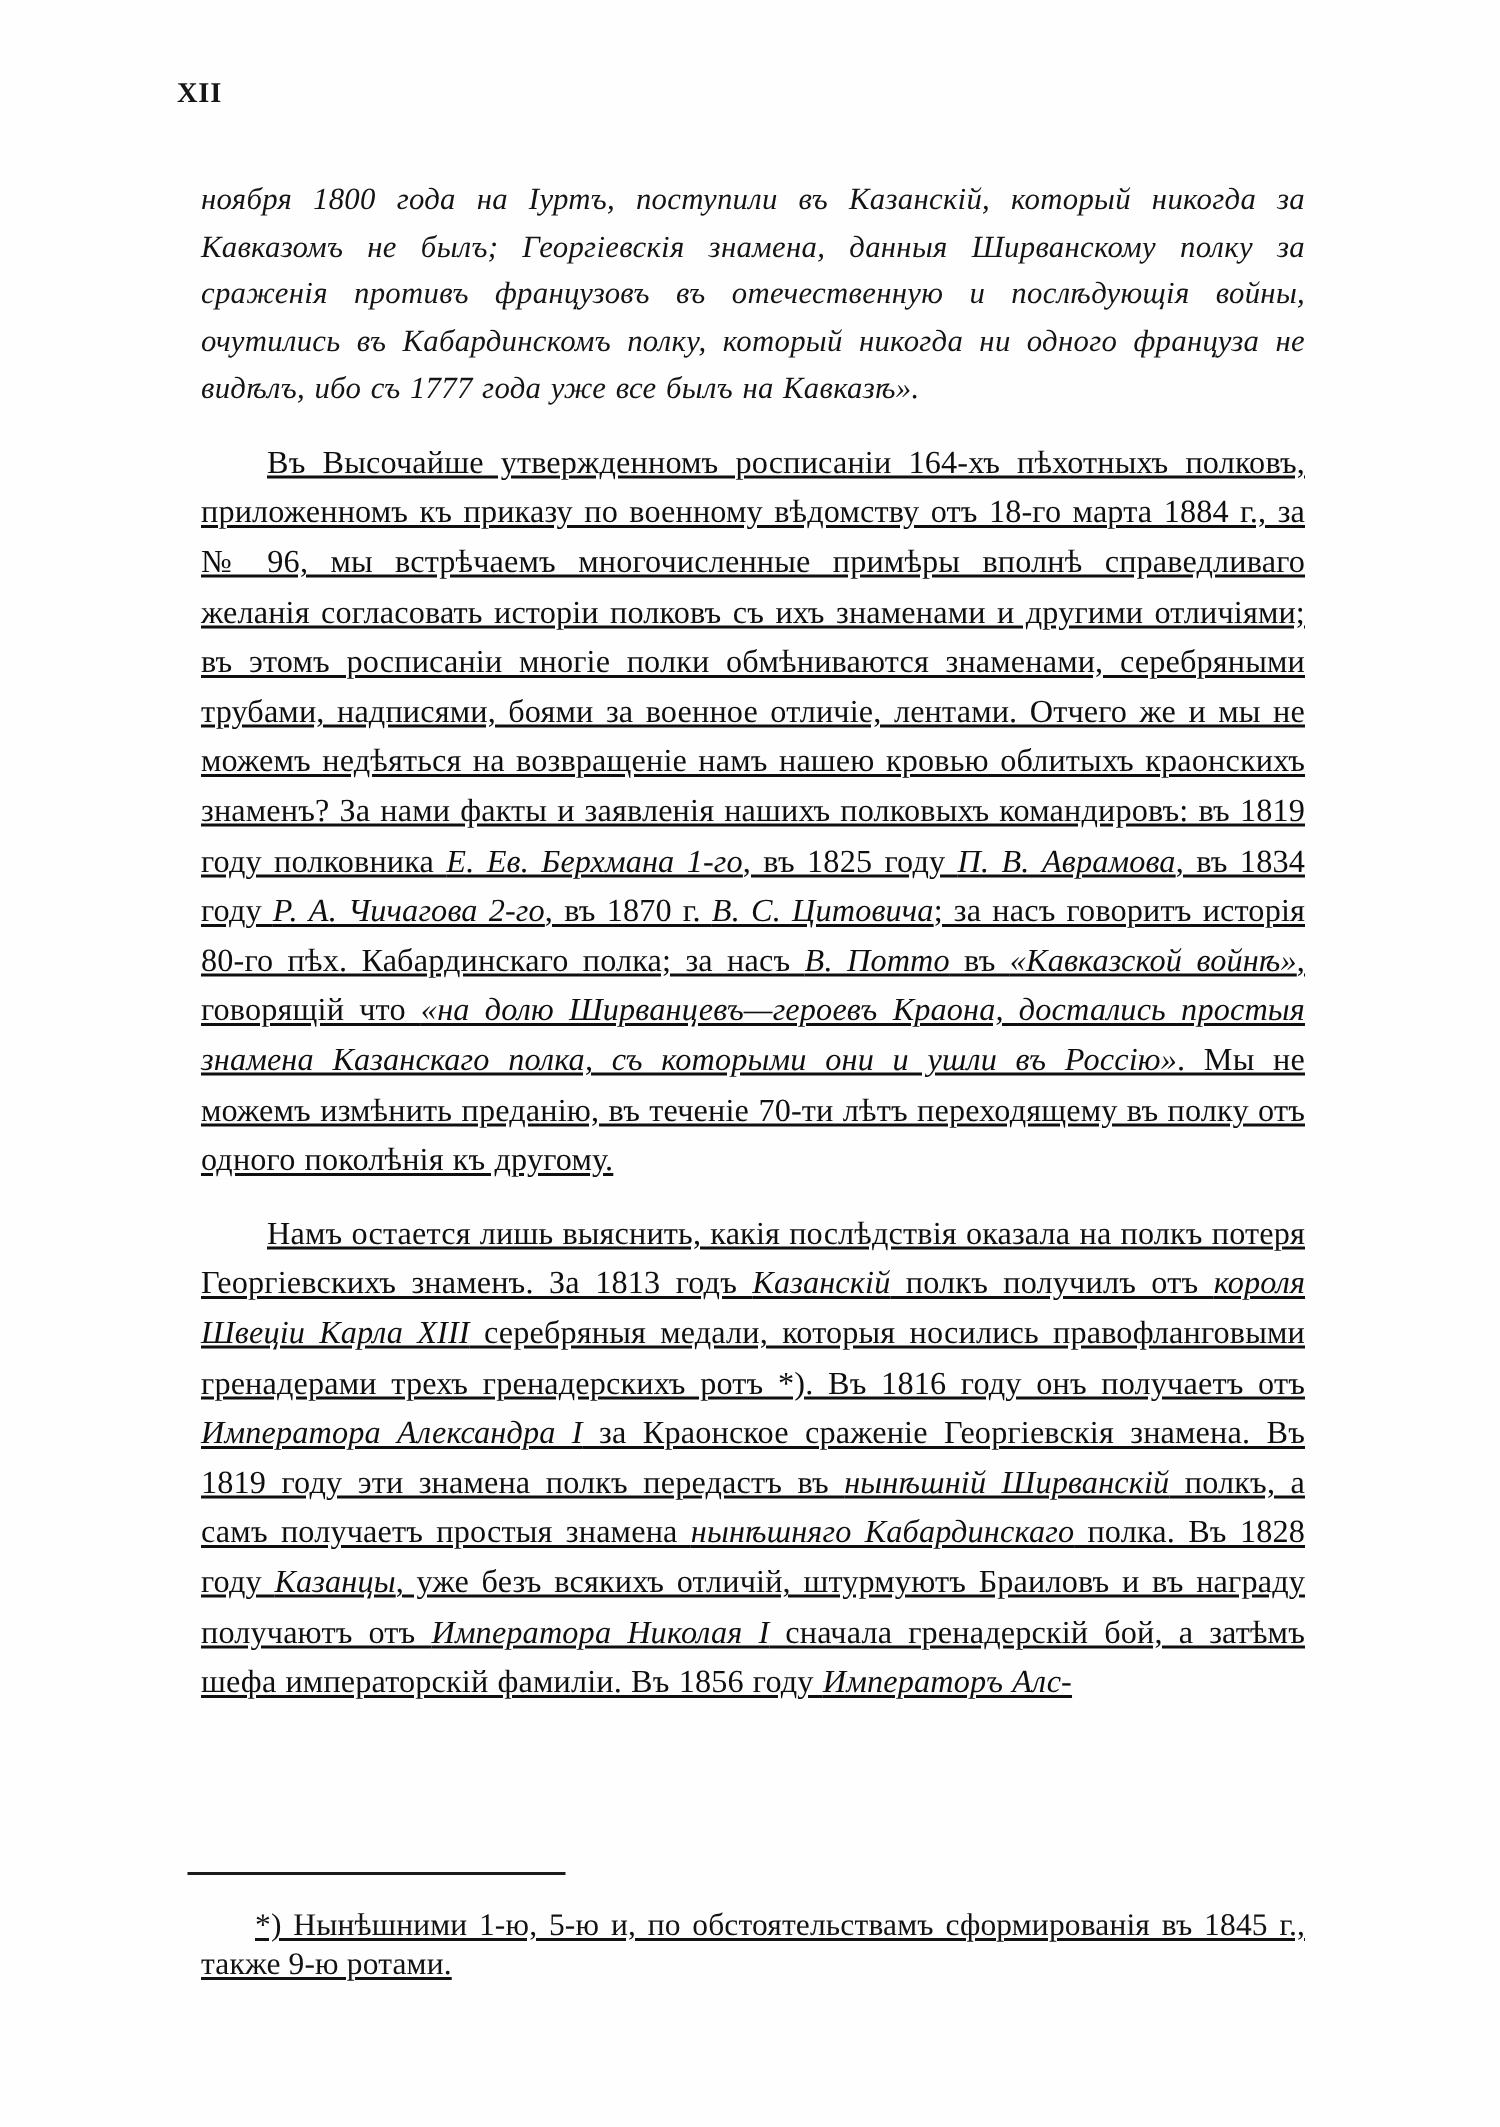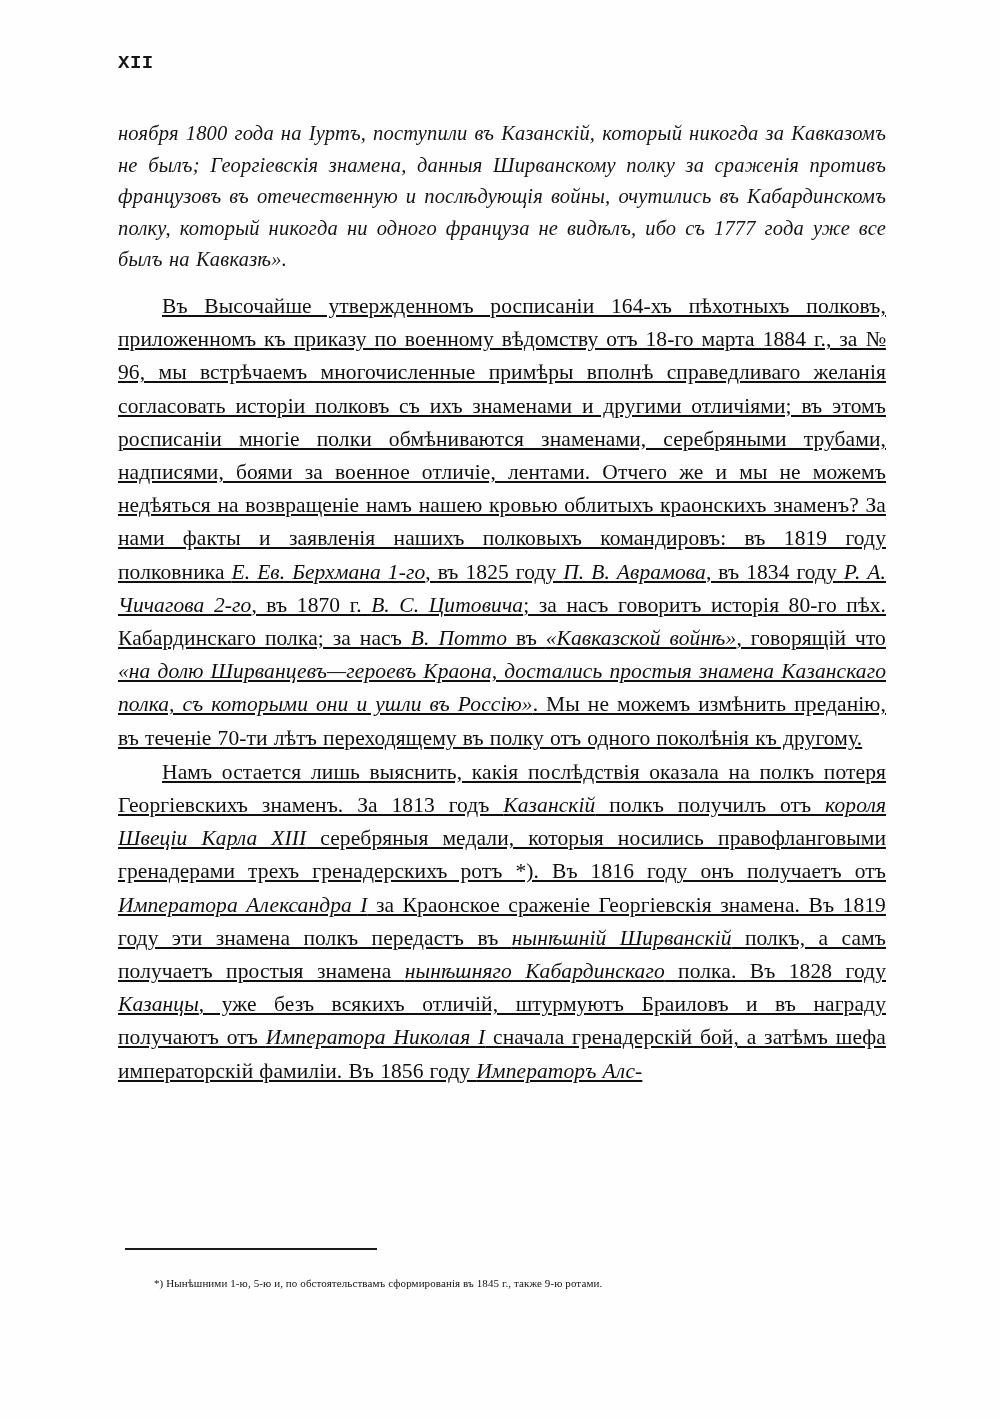--- a/index.html
+++ b/index.html
@@ -29,26 +29,26 @@
     width: 768px;
   }
 
   
   .folio {
     font-size: 19px;
     font-weight: bold;
     letter-spacing: 0.5px;
     color: #161616;
     margin-bottom: 44px;
-    font-family: Liberation Mono, monospace;
+    font-family: Liberation Serif, serif;
   }
 
   
   p {
-    margin: 0;
+    margin: 16px;
     text-align: justify;
     text-justify: inter-word;
     -webkit-hyphens: none;
     hyphens: none;
   }
 
   
   .quote-block {
     font-style: italic;
     font-size: 20.5px;
@@ -82,26 +82,27 @@
     top: 1248px;
     width: 768px;
   }
   .footnote-rule {
     width: 252px;
     height: 2px;
     background: #1b1b1b;
     margin: 0 0 20px 7px;
   }
   .footnote-text {
-    font-size: 11px;
+    font-size: 21px;
     line-height: 26px;
     letter-spacing: 0.1px;
     text-align: justify;
     text-indent: 36px;
     color: #121212;
+    text-decoration: underline;
   }
 </style>
 </head>
 <body>
 
 <div class="page">
 
   <div class="content">
 
     <div class="folio">XII</div>

